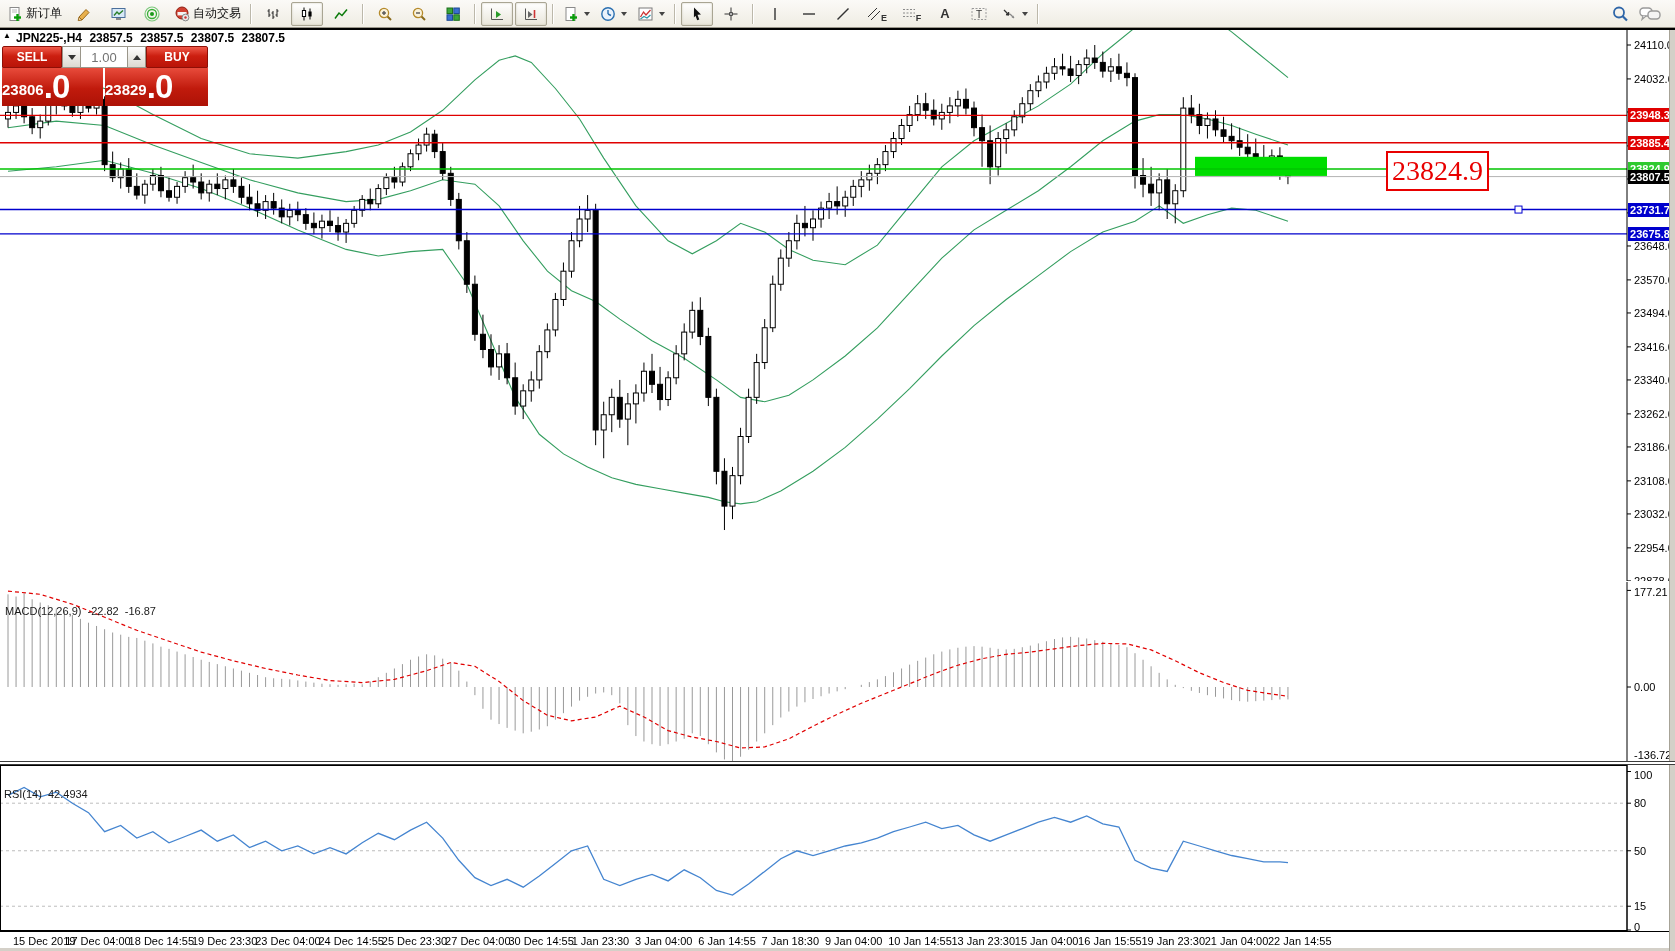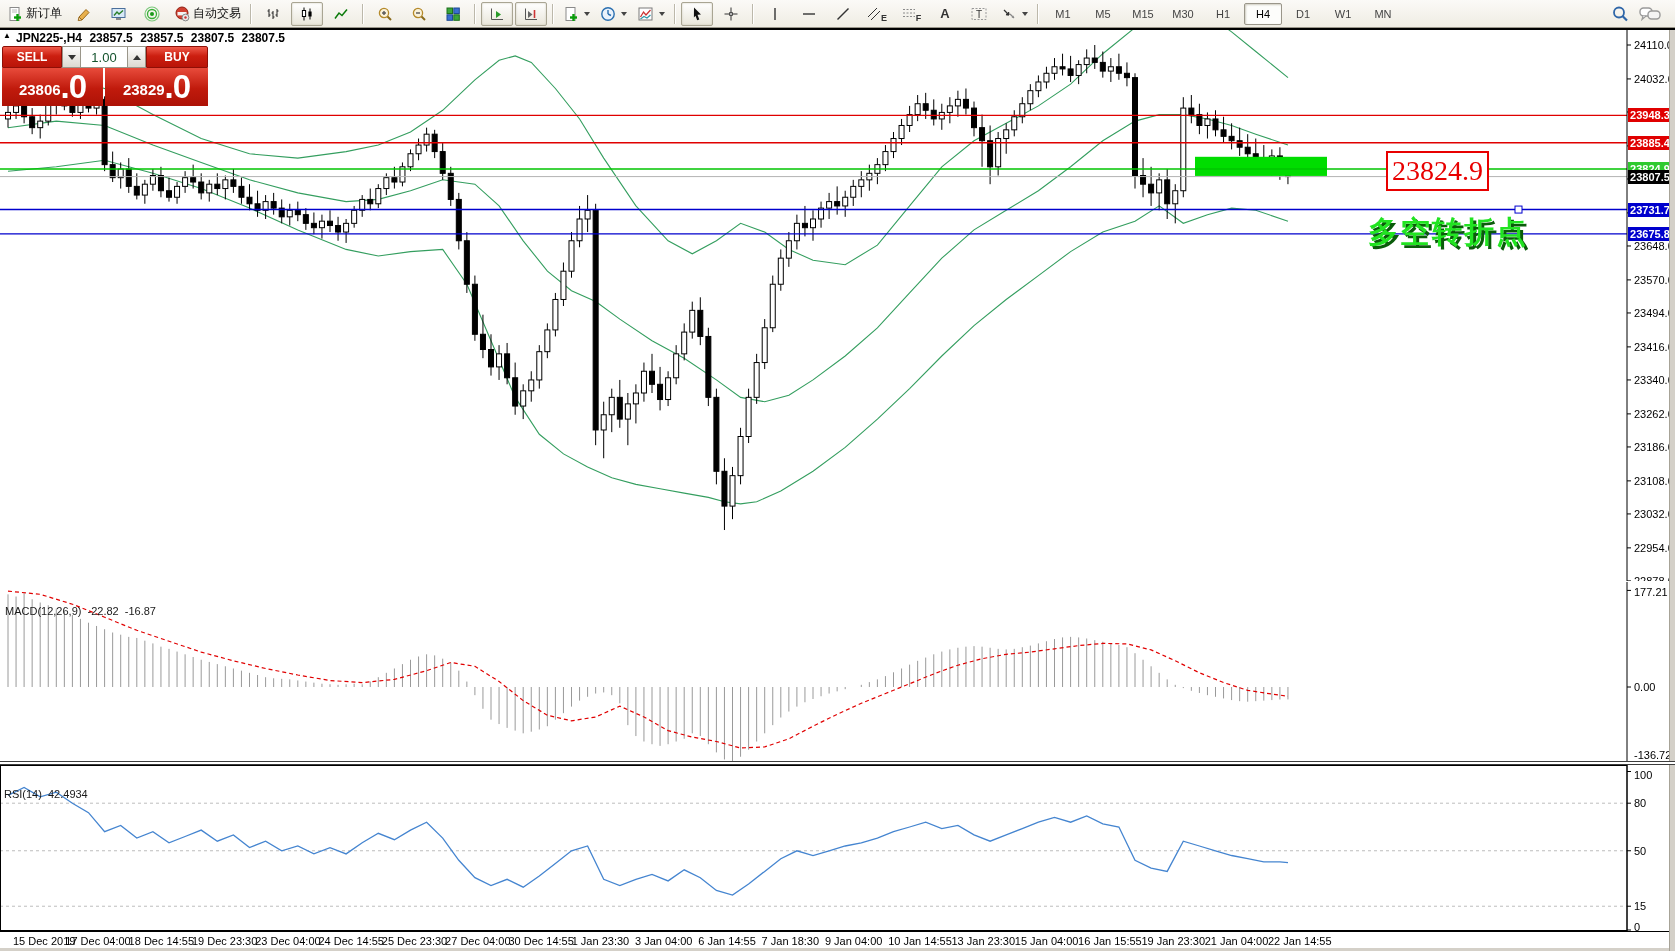--- a/index.html
+++ b/index.html
@@ -48,24 +48,24 @@
   #tp-row1{display:flex;height:22px;}
   .tp-btn{background:linear-gradient(#ef5a4a,#cc1f10 45%,#b91408);border:1px solid #8f0f06;color:#fff;
           font-weight:bold;font-size:12px;display:flex;align-items:center;justify-content:center;}
   #sell-btn{width:58px;border-radius:2px 0 0 0;}
   #buy-btn{width:60px;border-radius:0 2px 0 0;}
   .spin-btn{width:17px;background:linear-gradient(#fdfdfd,#dcd9d0);border:1px solid #9a968a;
             display:flex;align-items:center;justify-content:center;}
   .tri-up{width:0;height:0;border-left:4px solid transparent;border-right:4px solid transparent;border-bottom:5px solid #333;}
   .tri-down{width:0;height:0;border-left:4px solid transparent;border-right:4px solid transparent;border-top:5px solid #333;}
   #volume-input{width:46px;border:1px solid #9a968a;border-left:none;border-right:none;text-align:center;
-                font-size:13px;padding:0;height:20px;background:#fff;color:#14532d;}
+                font-size:13px;padding:0;height:20px;background:#fff;color:#737373;}
   #tp-row2{display:flex;height:38px;margin-top:0;}
   .tp-price{background:linear-gradient(#e84b3b,#c01a0c 55%,#ad1206);color:#fff;display:flex;
-            align-items:flex-end;justify-content:center;padding-bottom:1px;}
+            align-items:flex-end;justify-content:flex-start;padding-bottom:1px;}
   #sell-price-cell{width:101px;margin-right:2px;}
   #buy-price-cell{width:103px;}
   .p-small{font-size:15px;font-weight:bold;line-height:30px;}
   .p-big{font-size:33px;font-weight:bold;line-height:36px;letter-spacing:-1px;}
   
   #price-callout{position:absolute;left:1386px;top:123px;width:99px;height:36px;background:#fff;
                  border:2px solid #e80000;color:#e80000;font-size:28px;display:flex;align-items:center;
                  justify-content:center;z-index:14;font-family:"Liberation Serif",serif;}
   #turning-point{position:absolute;left:1368px;top:184px;font-size:30px;font-weight:bold;color:#21e421;
                  text-shadow:3px 3px 0 #0a5c0a;z-index:14;letter-spacing:2px;}
@@ -330,31 +330,20 @@
             <path d="M3 4 L8 9 M8 9 l-0.5 -3 M8 9 l-3 -0.5" stroke="#333" fill="none" stroke-width="1.3"></path>
             <path d="M13 12 L9 8" stroke="#888" stroke-width="1.3"></path>
             <polygon points="13,12 10.6,11.4 12.4,9.6" fill="#888"></polygon>
           </svg>
       </span>
       <i class="caret"></i>
     </div>
 
     <div class="tb-sep"></div>
 
-    <div id="tf-group" style="display:flex;align-items:center;">
-        <div class="tb-btn tf-btn">M1</div>
-        <div class="tb-btn tf-btn">M5</div>
-        <div class="tb-btn tf-btn">M15</div>
-        <div class="tb-btn tf-btn">M30</div>
-        <div class="tb-btn tf-btn">H1</div>
-        <div class="tb-btn tf-btn active">H4</div>
-        <div class="tb-btn tf-btn">D1</div>
-        <div class="tb-btn tf-btn">W1</div>
-        <div class="tb-btn tf-btn">MN</div>
-      </div>
 
     <div class="tb-right">
       <span class="icon">
         <svg width="18" height="18">
             <circle cx="8" cy="7.5" r="5" fill="none" stroke="#2f66a8" stroke-width="1.8"></circle>
             <line x1="11.5" y1="11" x2="16" y2="15.5" stroke="#2f66a8" stroke-width="2.2"></line>
           </svg>
       </span>
       <span class="icon">
         <svg width="22" height="18">
@@ -964,21 +953,20 @@
             <span class="p-big">.0</span>
         </div>
         <div id="buy-price-cell" class="tp-price">
           <span class="p-small">23829</span>
             <span class="p-big">.0</span>
         </div>
       </div>
     </div>
 
     <div id="price-callout">23824.9</div>
-    <div id="turning-point">多空转折点</div>
     <div id="badge-layer">
         <div class="price-badge" style="background: rgb(224, 0, 0); top: 80.3395px;">23948.3</div>
         <div class="price-badge" style="background: rgb(224, 0, 0); top: 107.701px;">23885.4</div>
         <div class="price-badge" style="background: rgb(47, 202, 47); top: 134.018px;">23824.9</div>
         <div class="price-badge" style="background: rgb(0, 0, 0); top: 141.588px;">23807.5</div>
         <div class="price-badge" style="background: rgb(0, 0, 205); top: 174.56px;">23731.7</div>
         <div class="price-badge" style="background: rgb(0, 0, 205); top: 198.877px;">23675.8</div>
       </div>
   </div>
 

